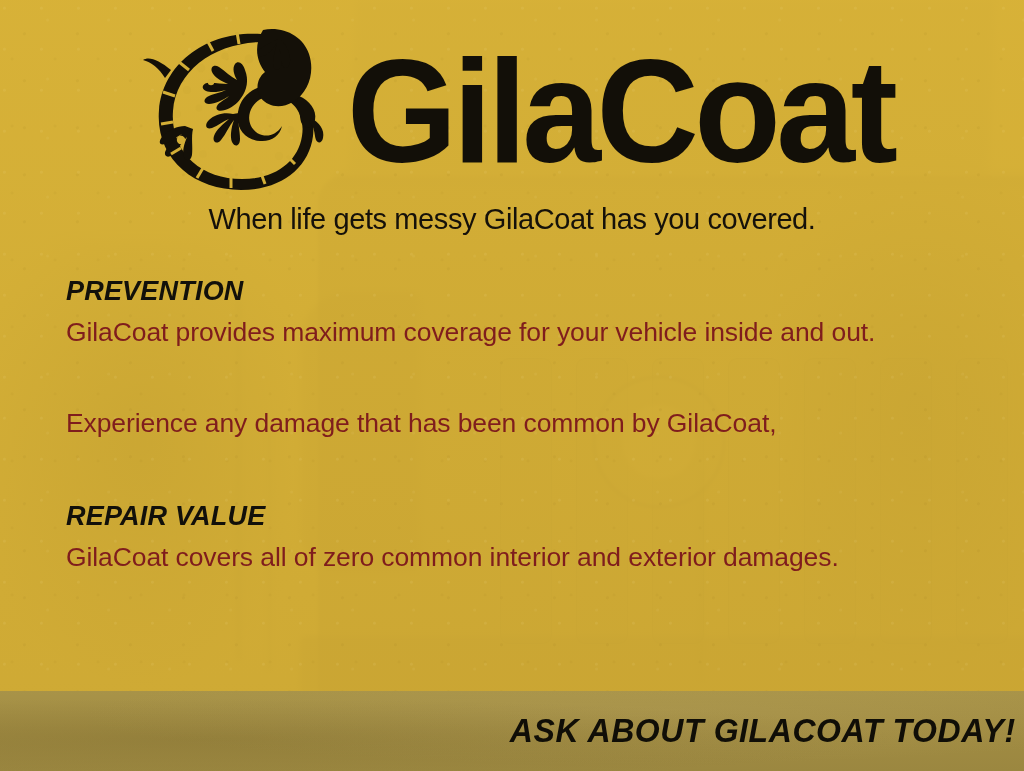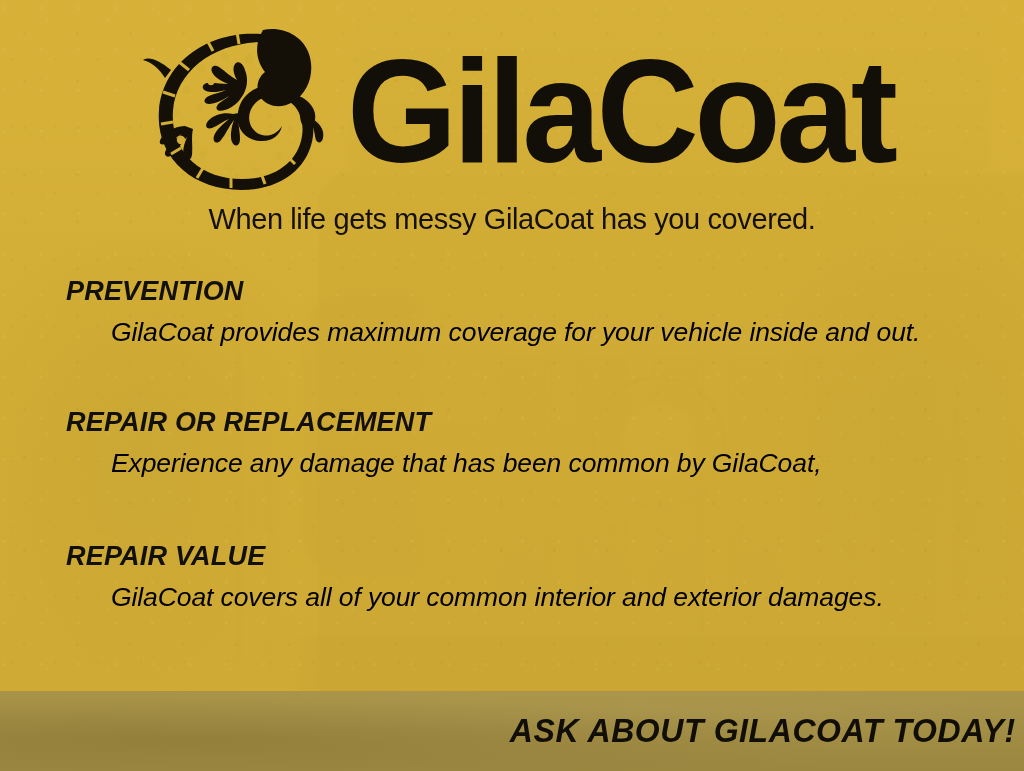--- a/index.html
+++ b/index.html
@@ -189,26 +189,24 @@
 
   .sec-head {
     font-weight:700;
     font-size:27px;
     letter-spacing:.2px;
     color:#12100a;
     margin-bottom:9px;
     font-style:italic;
   }
   .sec-body {
-    font-style:italic;
     font-size:26.5px;
     line-height:1.26;
     letter-spacing:-.1px;
-    color:#000000;
-    margin-left:45px;
+    color:#7f1d1d;
   }
   .sec-body .line { display:block; white-space:nowrap; }
 
   .sp-1 { height:30px; }
   .sp-2 { height:32px; }
 
   
   .footer {
     position:absolute;
     left:0; right:0; bottom:0;
@@ -399,32 +397,31 @@
       <div class="section">
         <div class="sec-head">PREVENTION</div>
         <div class="sec-body">
           <span class="line">GilaCoat provides maximum coverage for your vehicle inside and out.</span>
         </div>
       </div>
 
       <div class="sp-1"></div>
 
       <div class="section">
-        <div class="sec-head">REPAIR OR REPLACEMENT</div>
         <div class="sec-body">
           <span class="line">Experience any damage that has been common by GilaCoat,</span>
         </div>
       </div>
 
       <div class="sp-2"></div>
 
       <div class="section">
         <div class="sec-head">REPAIR VALUE</div>
         <div class="sec-body">
-          <span class="line">GilaCoat covers all of your common interior and exterior damages.</span>
+          <span class="line">GilaCoat covers all of zero common interior and exterior damages.</span>
         </div>
       </div>
 
     </div>
 
   </div>
 
   <div class="footer">
     <div class="footer-text">ASK ABOUT GILACOAT TODAY!</div>
   </div>

